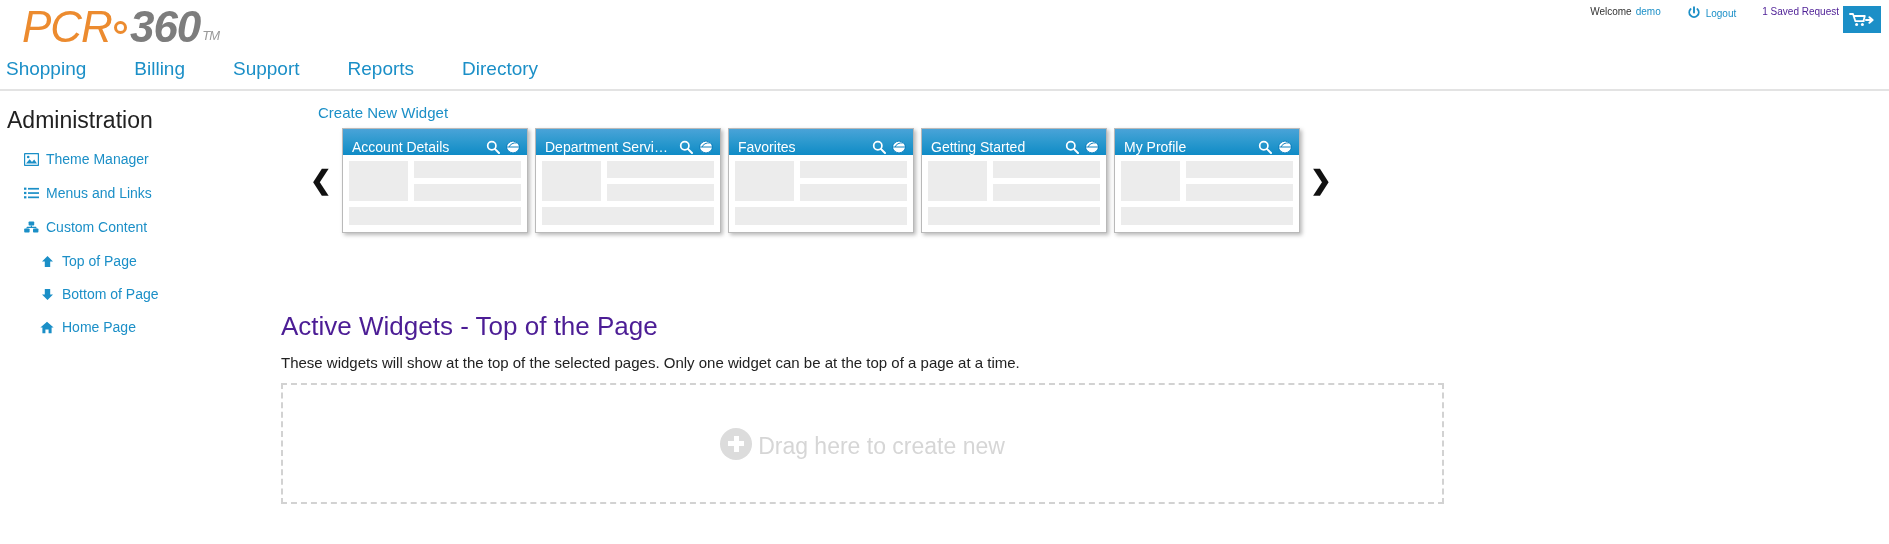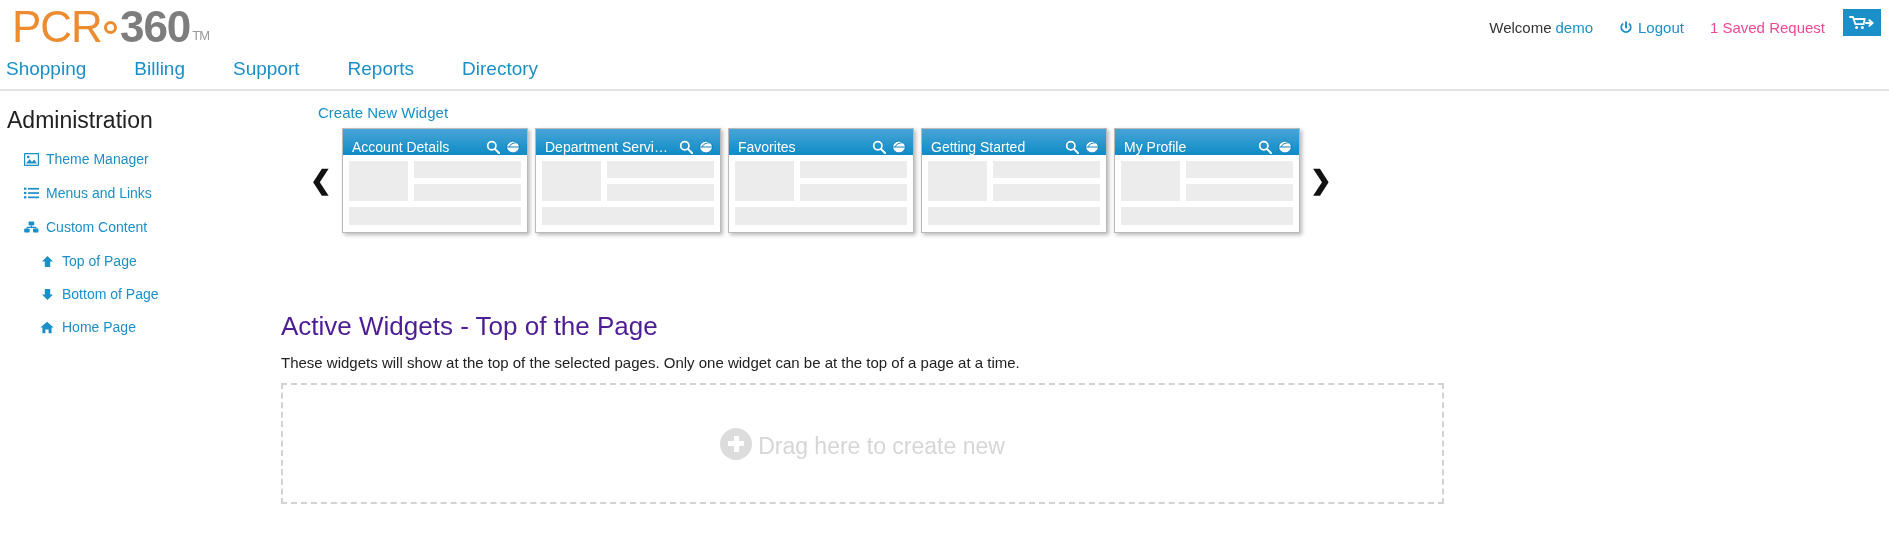--- a/index.html
+++ b/index.html
@@ -12,24 +12,25 @@
   }
 
   
   .topbar {
     position: relative;
     height: 48px;
     width: 100%;
   }
   .logo {
     position: absolute;
-    left: 12px; top: 2px;
+    left: 22px; top: 2px;
     display: flex;
     align-items: baseline;
     letter-spacing: -1px;
+    font-style: italic;
   }
   .logo-pcr {
     font-size: 44px;
     color: #ec8b2f;
     font-weight: 400;
     letter-spacing: -1px;
   }
   .logo-dot {
     display: inline-block;
     width: 13px; height: 13px;
@@ -50,41 +51,41 @@
     color: #9a9a9a;
     margin-left: 2px;
     position: relative;
     top: -2px;
   }
 
   .topright {
     position: absolute;
     right: 8px; top: 6px;
     display: flex;
-    align-items: flex-end;
-    font-size: 15px;
+    align-items: flex-start;
+    font-size: 10px;
     height: 30px;
   }
   .welcome-text { color: #333333; margin-right: 4px; }
   .welcome-user { color: #1b8fc7; margin-right: 26px; }
   .logout-link {
     color: #1b8fc7;
     display: flex; align-items: center;
     margin-right: 26px;
     cursor: pointer;
   }
   .power-icon {
     display: inline-block;
     width: 14px; height: 14px;
     margin-right: 5px;
     position: relative;
   }
   .saved-request {
-    color: #ec4899;
-    margin-right: 18px;
+    color: #4c1d95;
+    margin-right: 4px;
     cursor: pointer;
   }
   .cart-btn {
     width: 38px; height: 27px;
     background: #1b8fc7;
     display: flex; align-items: center; justify-content: center;
     cursor: pointer;
   }
 
   

